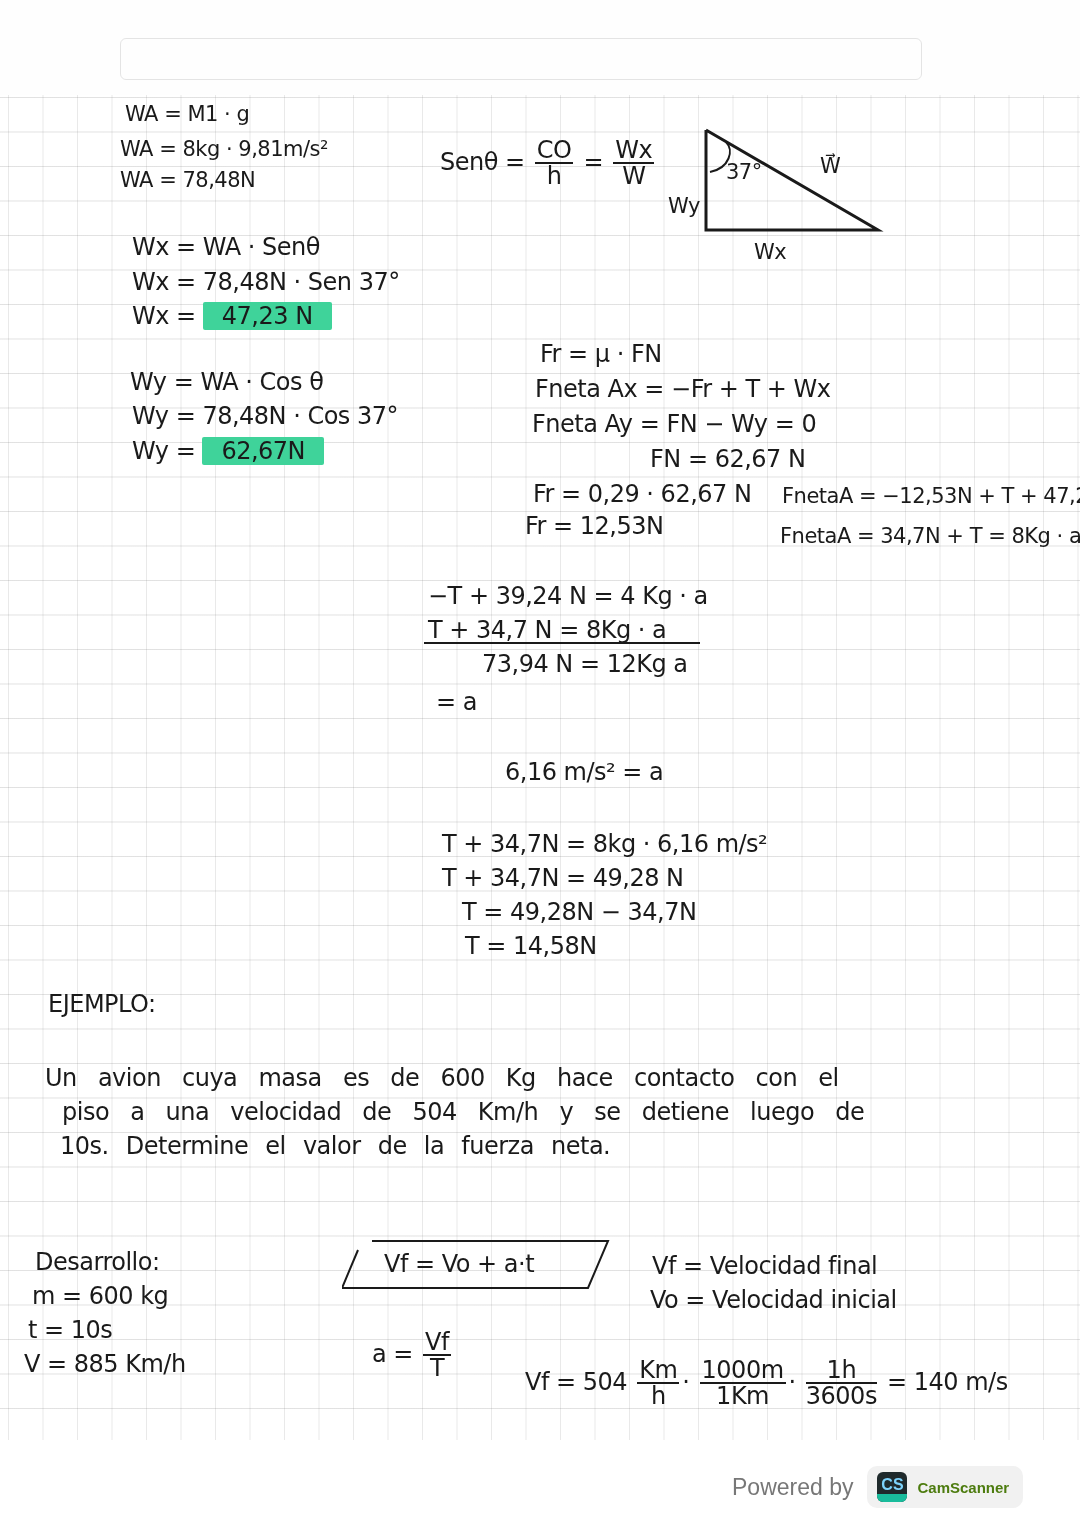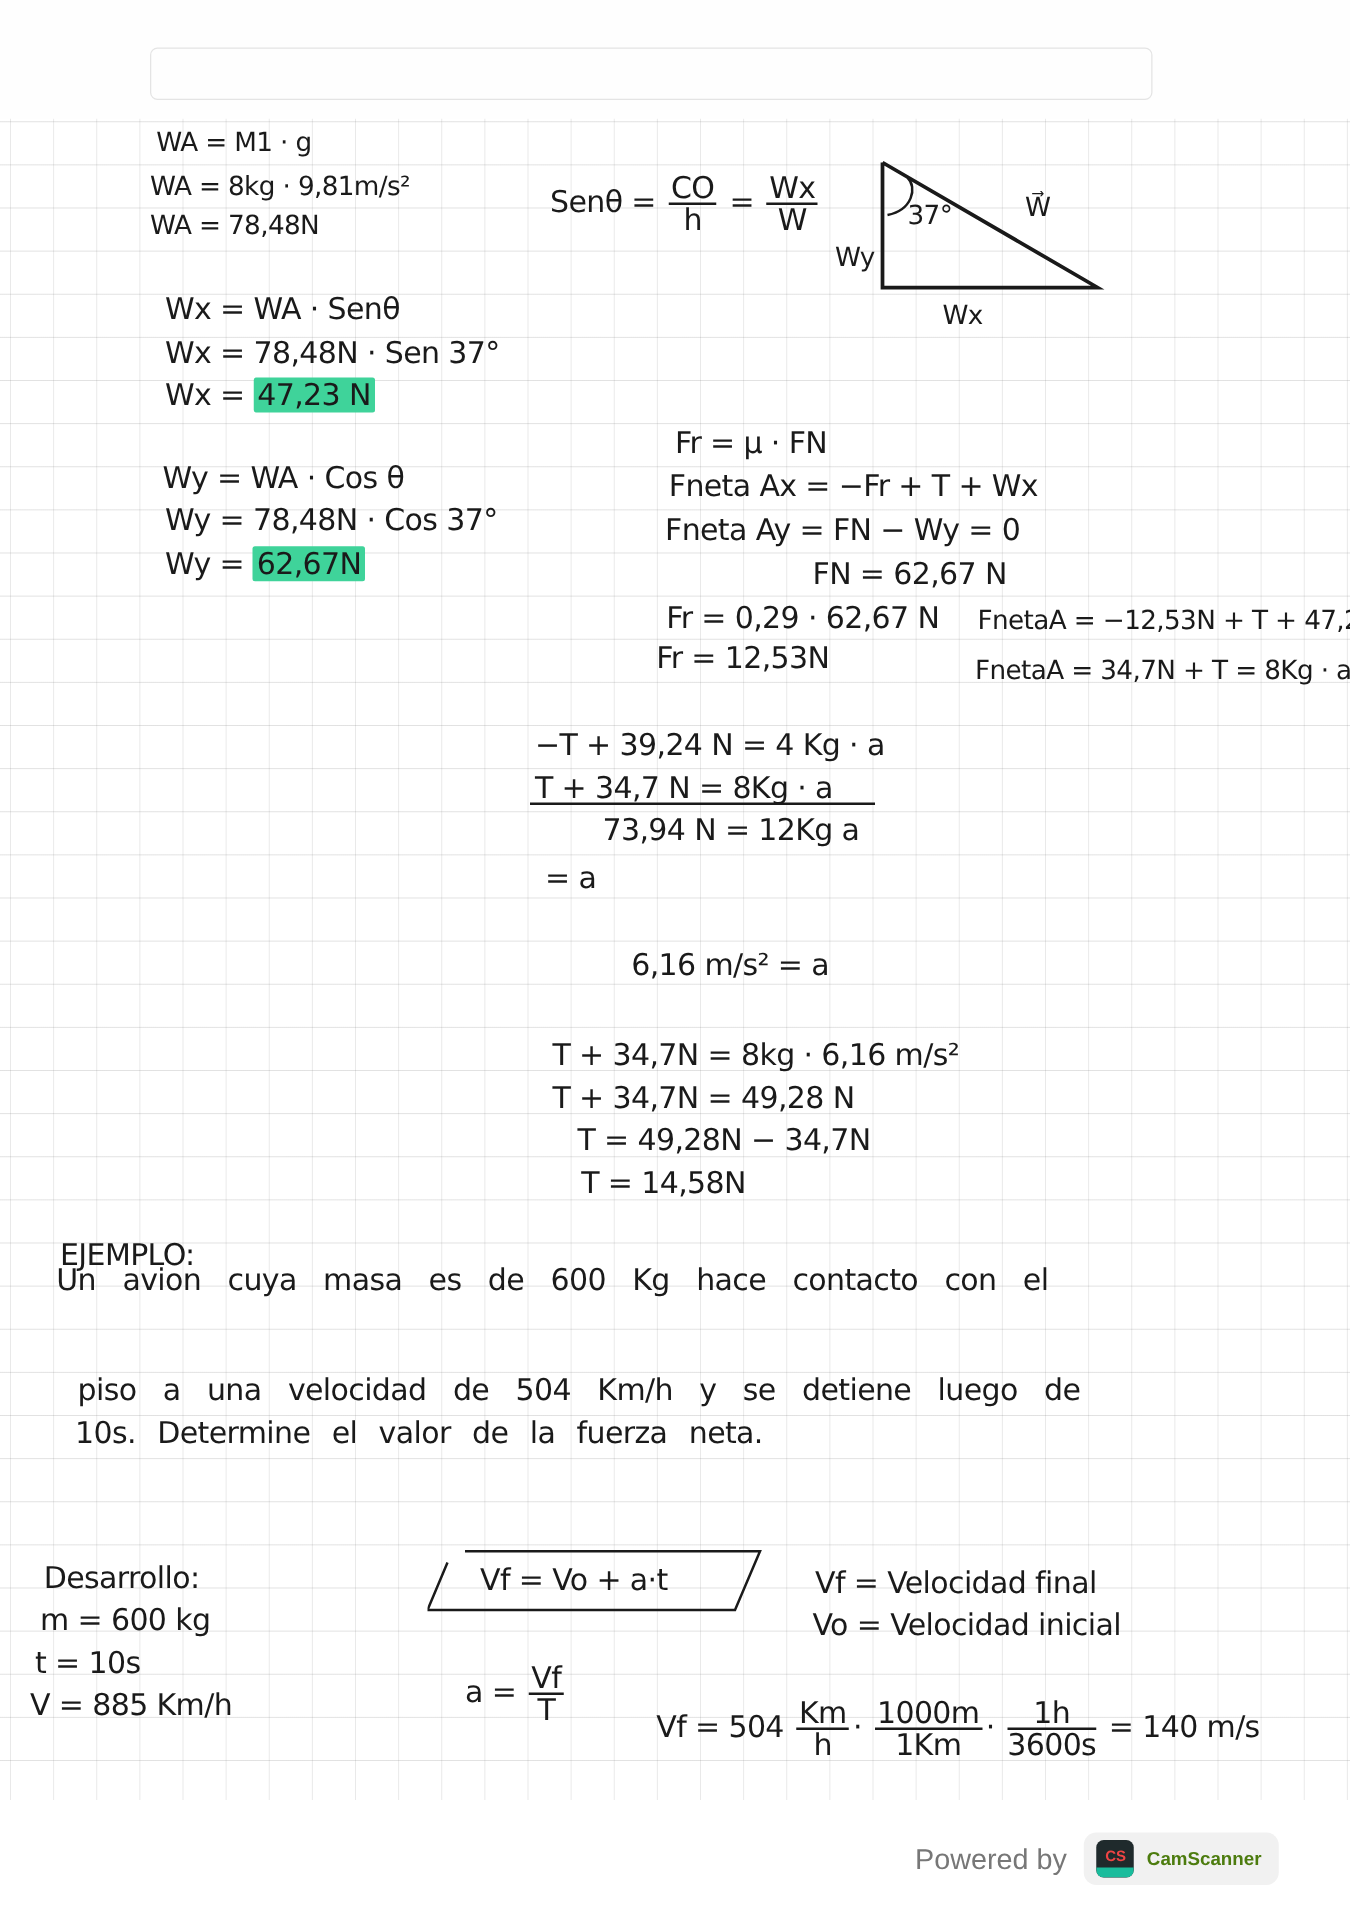--- a/index.html
+++ b/index.html
@@ -29,41 +29,41 @@
     position:absolute; left:0; top:1440px; width:1080px; height:88px; background:#ffffff;
   }
   .hw {
     position:absolute; white-space:nowrap;
     font-family:"DejaVu Sans", sans-serif;
     font-size:24px; line-height:28px; letter-spacing:-0.5px;
     color:#1a1a1a; transform-origin:left center;
   }
   .hw.sm { font-size:21px; }
   .hw.lg { font-size:24px; }
-  .hl { background:#3fd39a; padding:0 3px; border-radius:2px; }
+  .hl { background:#3fd39a; padding:0 19px; border-radius:2px; }
   .frac { display:inline-block; vertical-align:middle; text-align:center; margin:0 3px; }
   .frac .n { display:block; border-bottom:2px solid #1a1a1a; padding:0 2px; line-height:24px; }
   .frac .d { display:block; line-height:24px; }
   .uline { position:absolute; height:2px; background:#1a1a1a; }
   .triangle { position:absolute; left:690px; top:120px; }
   .boxeq {
     position:absolute; left:342px; top:1238px; width:268px; height:52px;
   }
   .footer {
     position:absolute; left:732px; top:1466px; display:flex; align-items:center; gap:14px;
   }
   .powered { font-family:"Liberation Sans", sans-serif; font-size:23px; color:#777; }
   .cs-badge {
     display:flex; align-items:center; gap:10px; background:#f1f1f1;
     border-radius:10px; padding:6px 14px 6px 10px;
   }
   .cs-logo {
     width:30px; height:30px; border-radius:6px; position:relative; overflow:hidden;
-    background:#1f2a2c; color:#ef4444; font-family:"Liberation Sans", sans-serif;
-    font-weight:bold; font-size:12px; display:flex; align-items:center; justify-content:center;
+    background:#1f2a2c; color:#7dd3fc; font-family:"Liberation Sans", sans-serif;
+    font-weight:bold; font-size:16px; display:flex; align-items:center; justify-content:center;
   }
   .cs-logo::after { content:""; position:absolute; left:0; bottom:0; width:100%; height:8px; background:#19bc9c; }
   .cs-logo span { position:relative; z-index:1; margin-top:-4px; }
   .cs-name { font-family:"Liberation Sans", sans-serif; font-size:15px; color:#4d7c0f; font-weight:bold; }
 </style>
 </head>
 <body>
 
 <div class="page">
   <div class="topmargin"></div>
@@ -144,21 +144,21 @@
 
   <div>
     <div class="hw lg" style="left:442px;top:830px;">T + 34,7N = 8kg · 6,16 m/s²</div>
     <div class="hw lg" style="left:442px;top:864px;">T + 34,7N = 49,28 N</div>
     <div class="hw lg" style="left:462px;top:898px;">T = 49,28N − 34,7N</div>
     <div class="hw lg" style="left:465px;top:932px;">T = 14,58N</div>
   </div>
 
   <div>
     <div class="hw" style="left:48px;top:990px;">EJEMPLO:</div>
-    <div class="hw lg" style="left:45px;top:1010px;word-spacing:14px;">Un avion cuya masa es de 600 Kg hace contacto con el</div>
+    <div class="hw lg" style="left:45px;top:1064px;word-spacing:14px;">Un avion cuya masa es de 600 Kg hace contacto con el</div>
     <div class="hw lg" style="left:62px;top:1098px;word-spacing:14px;">piso a una velocidad de 504 Km/h y se detiene luego de</div>
     <div class="hw lg" style="left:60px;top:1132px;word-spacing:10px;">10s. Determine el valor de la fuerza neta.</div>
   </div>
 
   <div>
     <div class="hw lg" style="left:35px;top:1248px;">Desarrollo:</div>
     <div class="hw lg" style="left:32px;top:1282px;">m = 600 kg</div>
     <div class="hw lg" style="left:28px;top:1316px;">t = 10s</div>
     <div class="hw lg" style="left:24px;top:1350px;">V = 885 Km/h</div>
 

